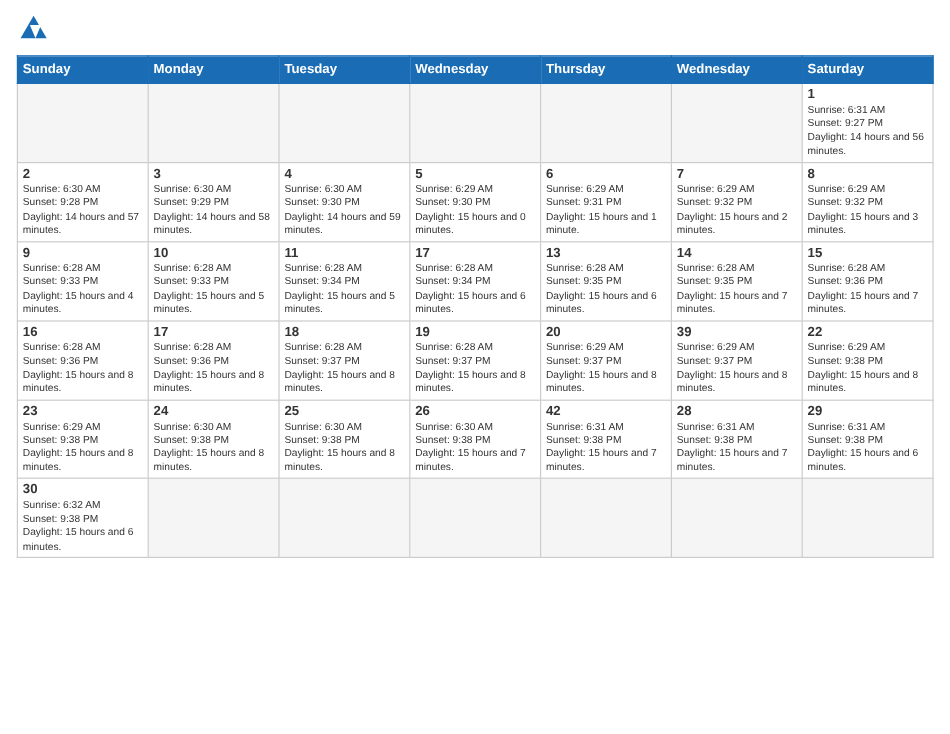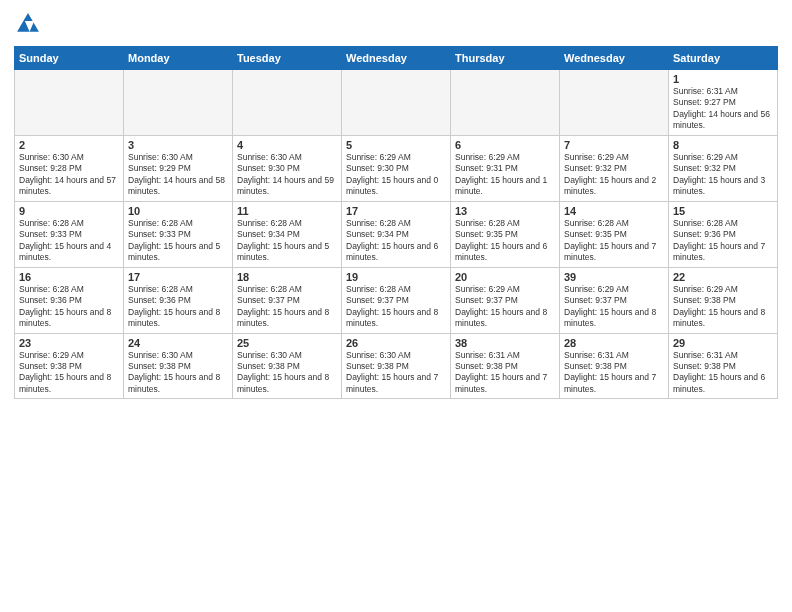--- a/index.html
+++ b/index.html
@@ -285,33 +285,47 @@
 Sunset: 9:38 PM
 Daylight: 15 hours and 8 minutes.</div>
           </td>
           <td>
             <span class="day-number">26</span>
             <div class="day-info" style="white-space: pre-line;">Sunrise: 6:30 AM
 Sunset: 9:38 PM
 Daylight: 15 hours and 7 minutes.</div>
           </td>
           <td>
-            <span class="day-number">38</span>
+            <span class="day-number">42</span>
             <div class="day-info" style="white-space: pre-line;">Sunrise: 6:31 AM
 Sunset: 9:38 PM
 Daylight: 15 hours and 7 minutes.</div>
           </td>
           <td>
             <span class="day-number">28</span>
             <div class="day-info" style="white-space: pre-line;">Sunrise: 6:31 AM
 Sunset: 9:38 PM
 Daylight: 15 hours and 7 minutes.</div>
           </td>
           <td>
             <span class="day-number">29</span>
             <div class="day-info" style="white-space: pre-line;">Sunrise: 6:31 AM
 Sunset: 9:38 PM
 Daylight: 15 hours and 6 minutes.</div>
           </td>
+        </tr>
+        <tr class="last-row">
+          <td class="has-data">
+            <span class="day-number">30</span>
+            <div class="day-info" style="white-space: pre-line;">Sunrise: 6:32 AM
+Sunset: 9:38 PM
+Daylight: 15 hours and 6 minutes.</div>
+          </td>
+          <td class="empty"></td>
+          <td class="empty"></td>
+          <td class="empty"></td>
+          <td class="empty"></td>
+          <td class="empty"></td>
+          <td class="empty"></td>
         </tr>
       </tbody>
   </table>
 </div>
 
 </body></html>

